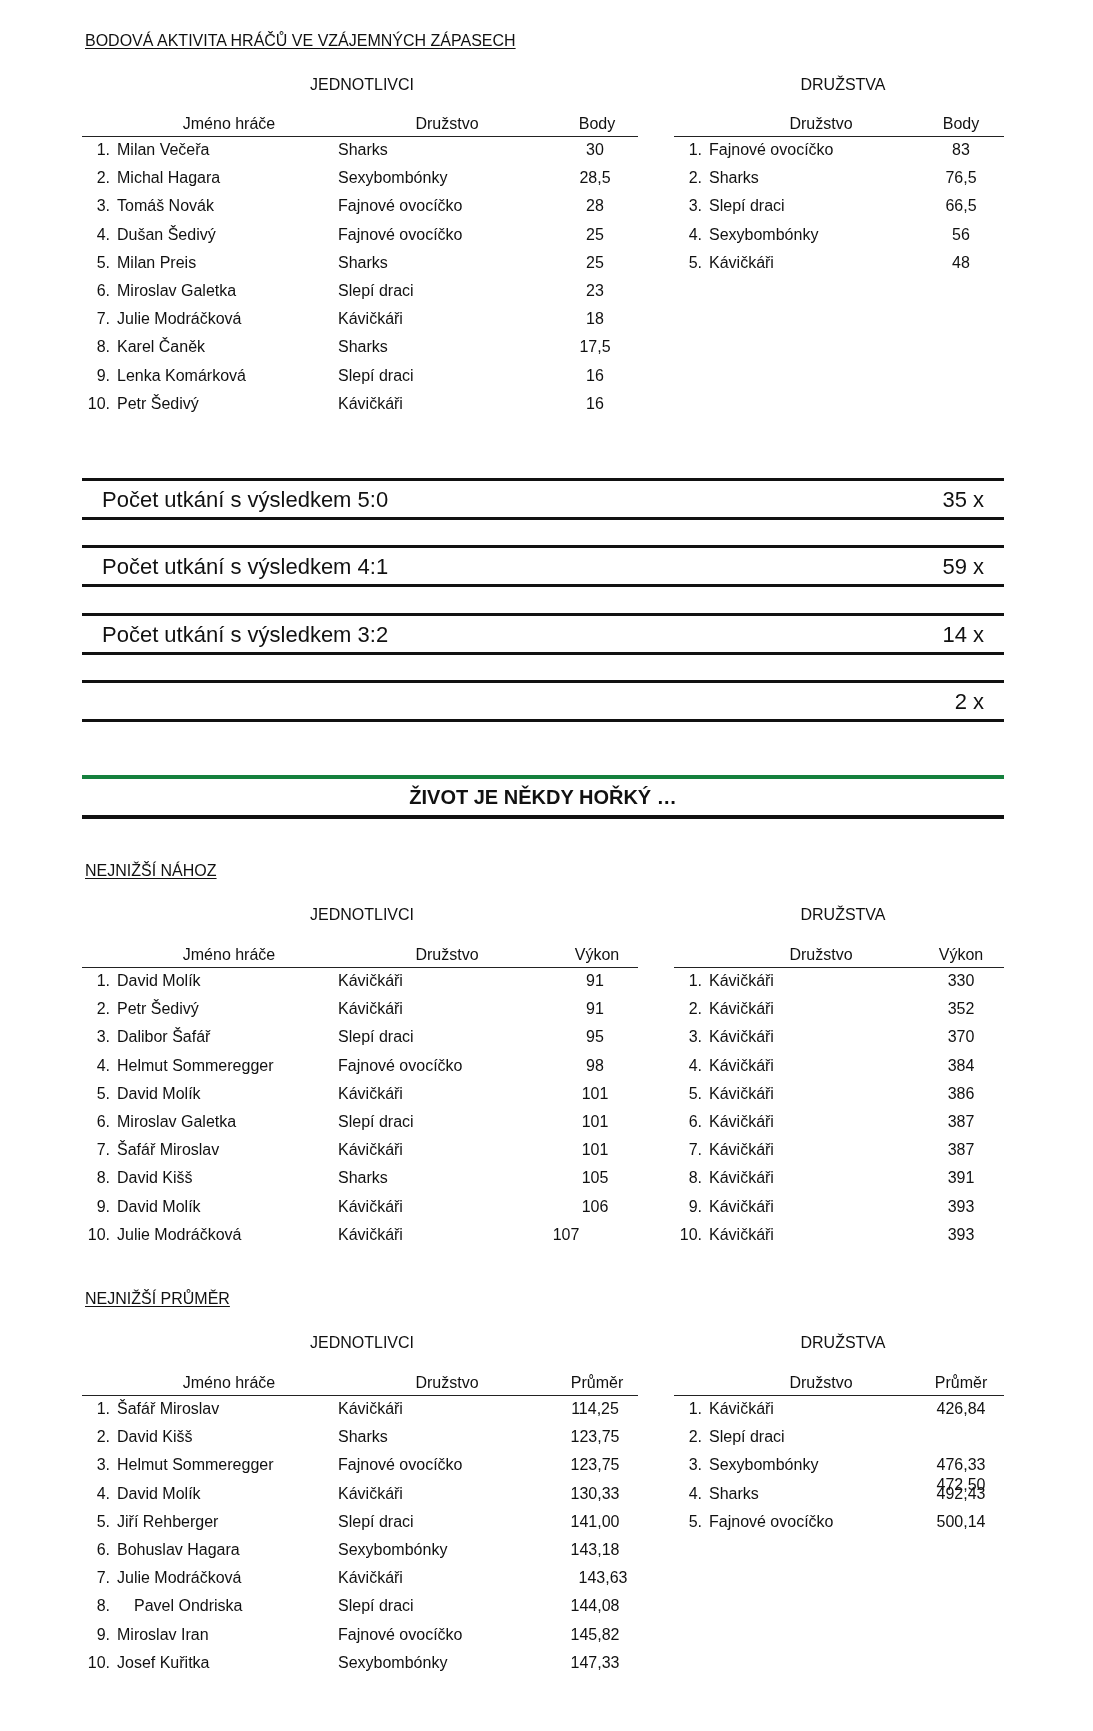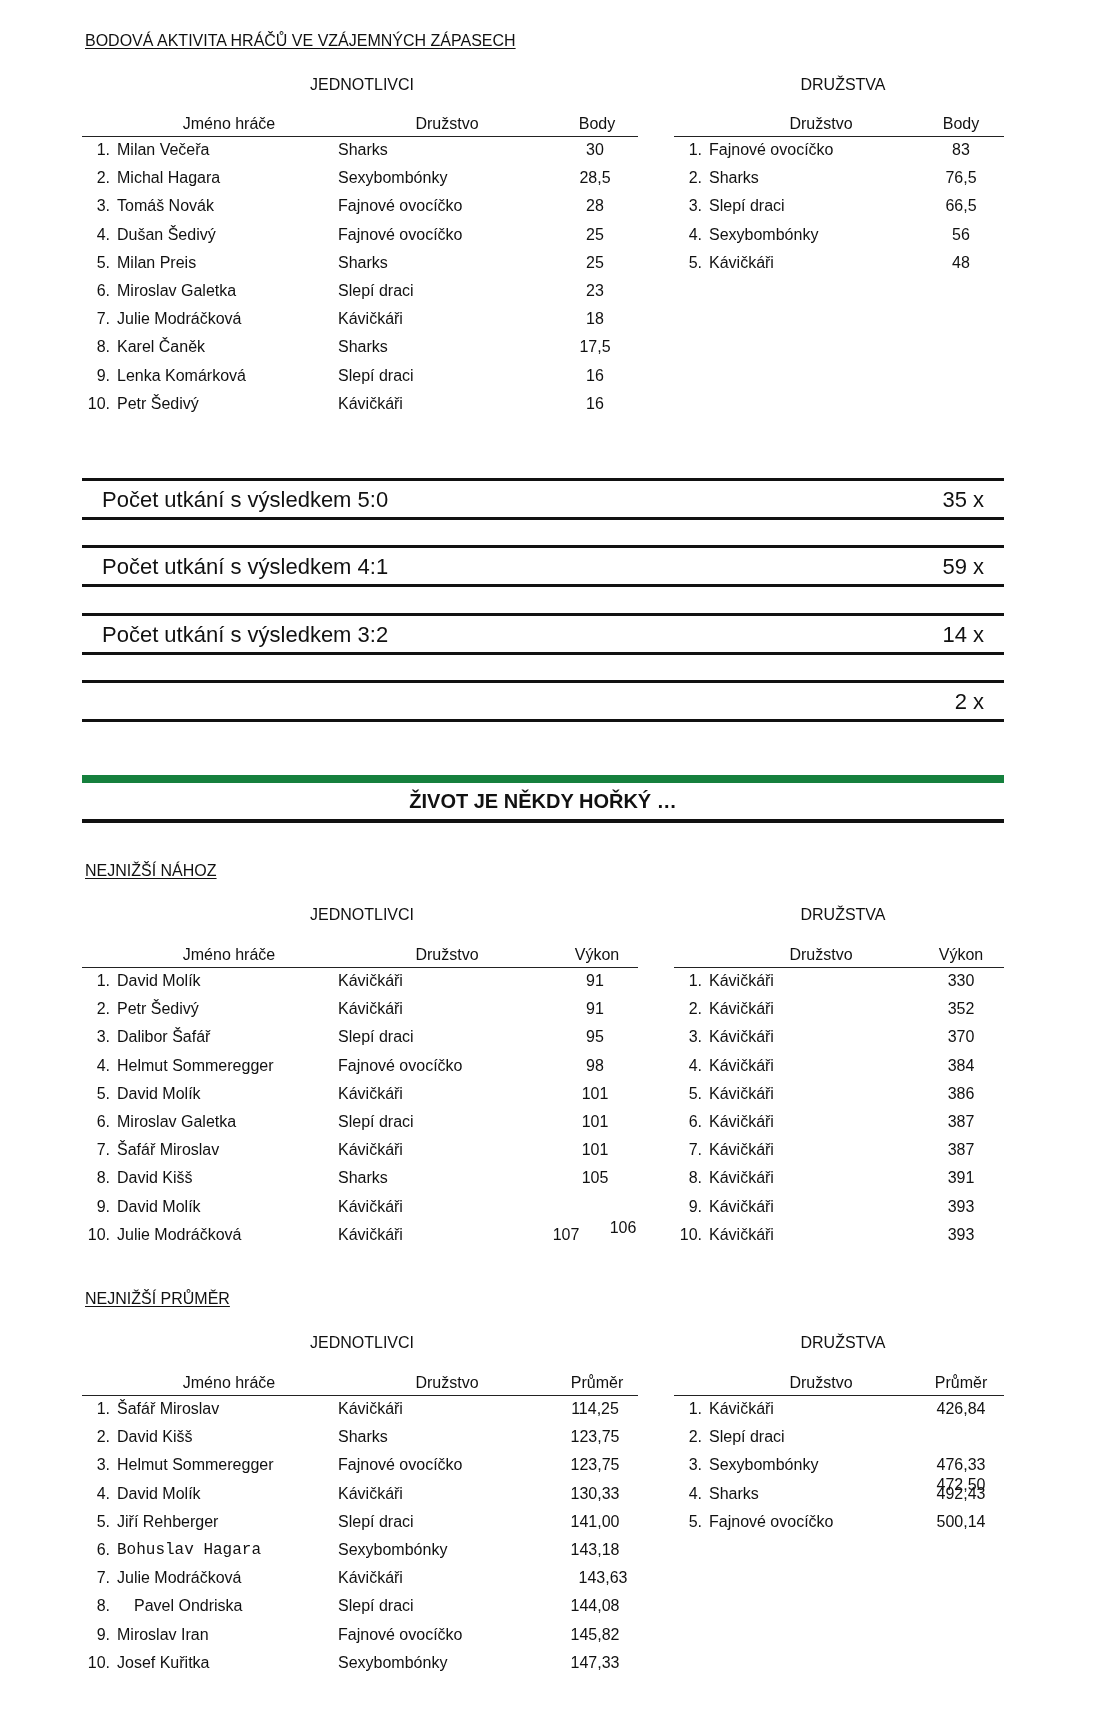--- a/index.html
+++ b/index.html
@@ -21,21 +21,21 @@
   .rank { text-align: right; width: 28px; }
   .center { transform: translateX(-50%); text-align: center; }
   .result-bar {
     position: absolute; left: 82px; width: 922px; height: 36px;
     border-top: 3px solid #111; border-bottom: 3px solid #111;
   }
   .result-bar .lbl { position: absolute; left: 20px; top: 6px; font-size: 22px; }
   .result-bar .val { position: absolute; right: 20px; top: 6px; font-size: 22px; }
   .banner {
     position: absolute; left: 82px; width: 922px; height: 36px;
-    border-top: 8px solid #15803d; border-bottom: 4px solid #111;
+    border-top: 4px solid #15803d; border-bottom: 4px solid #111;
     text-align: center;
   }
   .banner span { position: relative; top: 7px; font-size: 20px; font-weight: bold; }
 </style>
 </head>
 <body>
 
 <div class="abs section-title" style="top:32px;">BODOVÁ AKTIVITA HRÁČŮ VE VZÁJEMNÝCH ZÁPASECH</div>
 <div class="abs sub-title" style="left:362px; top:76px;">JEDNOTLIVCI</div>
 <div class="abs sub-title" style="left:843px; top:76px;">DRUŽSTVA</div>
@@ -214,21 +214,21 @@
     <div class="row">
       <span class="rank" style="left: 0px;">8.</span>
       <span style="left: 35px;">David Kišš</span>
       <span style="left: 256px;">Sharks</span>
       <span class="center" style="left: 513px;">105</span>
     </div>
     <div class="row">
       <span class="rank" style="left: 0px;">9.</span>
       <span style="left: 35px;">David Molík</span>
       <span style="left: 256px;">Kávičkáři</span>
-      <span class="center" style="left: 541px; margin-top: 21px;">106</span>
+      <span class="center" style="left: 513px;">106</span>
     </div>
     <div class="row">
       <span class="rank" style="left: 0px;">10.</span>
       <span style="left: 35px;">Julie Modráčková</span>
       <span style="left: 256px;">Kávičkáři</span>
       <span class="center" style="left: 484px;">107</span>
     </div>
   </div>
 <div class="tbl" id="s2-team" style="left:674px; top:941px; width:330px;">
     <div class="tbl-head">
@@ -322,21 +322,21 @@
       <span class="center" style="left: 513px;">130,33</span>
     </div>
     <div class="row">
       <span class="rank" style="left: 0px;">5.</span>
       <span style="left: 35px;">Jiří Rehberger</span>
       <span style="left: 256px;">Slepí draci</span>
       <span class="center" style="left: 513px;">141,00</span>
     </div>
     <div class="row">
       <span class="rank" style="left: 0px;">6.</span>
-      <span style="left: 35px; font-family: Liberation Mono, monospace;">Bohuslav Hagara</span>
+      <span style="left: 35px;">Bohuslav Hagara</span>
       <span style="left: 256px;">Sexybombónky</span>
       <span class="center" style="left: 513px;">143,18</span>
     </div>
     <div class="row">
       <span class="rank" style="left: 0px;">7.</span>
       <span style="left: 35px;">Julie Modráčková</span>
       <span style="left: 256px;">Kávičkáři</span>
       <span class="center" style="left: 513px; margin-left: 8px;">143,63</span>
     </div>
     <div class="row">

